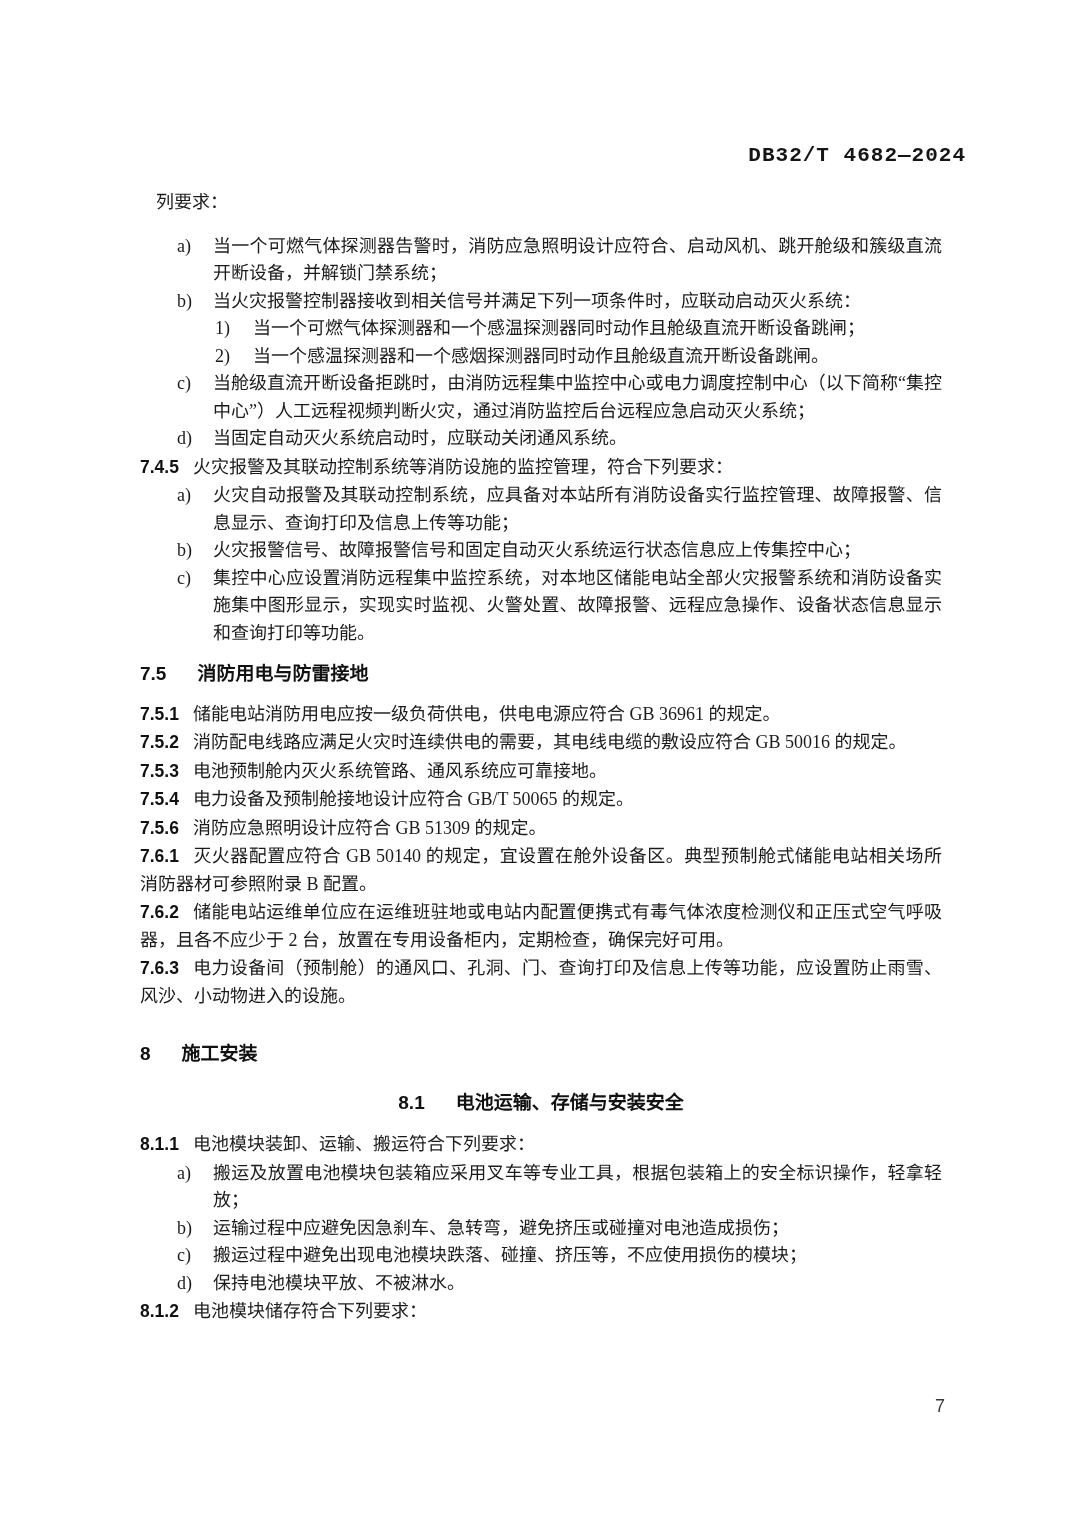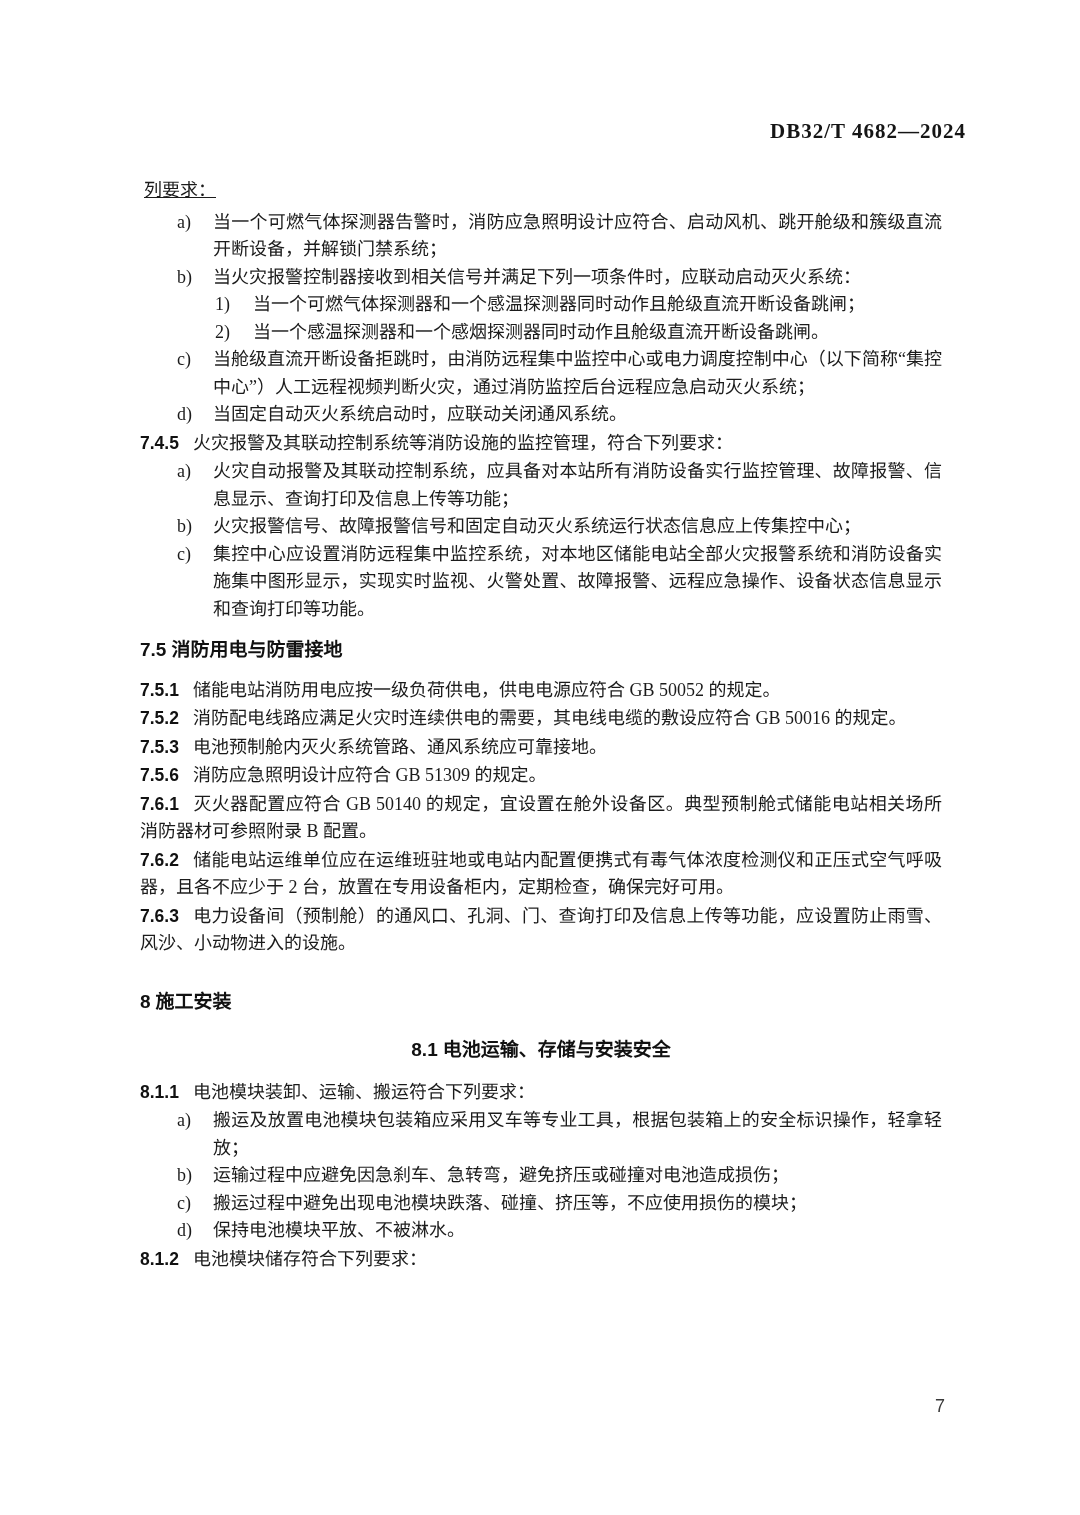--- a/index.html
+++ b/index.html
@@ -11,40 +11,39 @@
     position: relative;
     width: 1080px;
     height: 1515px;
     background: #ffffff;
     color: #1b1b1b;
     font-family: "Liberation Serif", "DejaVu Serif", serif;
     overflow: hidden;
   }
   .doc-header {
     position: absolute;
-    top: 119px;
+    top: 144px;
     right: 114px;
     font-size: 21px;
     font-weight: bold;
     letter-spacing: 1px;
     color: #151515;
-    font-family: Liberation Serif, serif;
+    font-family: Liberation Mono, monospace;
   }
   .content {
     position: absolute;
     left: 140px;
     top: 173px;
     width: 802px;
     font-size: 18px;
     line-height: 27.5px;
     text-align: justify;
   }
   .para {
-    margin: 4px;
-    text-decoration: underline;
+    margin: 16px;
   }
   
   .li {
     display: flex;
     margin: 0;
     padding-left: 37px;
   }
   .li > .marker {
     flex: 0 0 36px;
   }
@@ -76,21 +75,21 @@
     font-weight: 700;
     font-size: 19px;
     color: #111;
     margin: 13px 0;
     line-height: 27.5px;
     text-align: left;
   }
   .h1 { margin: 30px 0 21px; }
   .h2.h2-sub { margin: 21px 0 15px; text-align: center; }
   .h1 > .num, .h2 > .num {
-    margin-right: 5px;
+    margin-right: 31px;
   }
   .page-number {
     position: absolute;
     top: 1396px;
     right: 135px;
     font-size: 18px;
     color: #3a3a3a;
     font-family: "Liberation Sans", "DejaVu Sans", sans-serif;
   }
 </style>
@@ -140,23 +139,24 @@
       <span class="marker">b)</span>
       <span class="txt">火灾报警信号、故障报警信号和固定自动灭火系统运行状态信息应上传集控中心；</span>
     </div>
     <div class="li">
       <span class="marker">c)</span>
       <span class="txt">集控中心应设置消防远程集中监控系统，对本地区储能电站全部火灾报警系统和消防设备实施集中图形显示，实现实时监视、火警处置、故障报警、远程应急操作、设备状态信息显示和查询打印等功能。</span>
     </div>
 
     <h2 class="h2"><span class="num">7.5</span><span>消防用电与防雷接地</span></h2>
 
-    <p class="clause"><span class="num">7.5.1</span><span class="txt">储能电站消防用电应按一级负荷供电，供电电源应符合 GB 50052 的规定。</span></p>
+    <p class="clause"><span class="num">7.5.1</span><span class="txt">储能电站消防用电应按一级负荷供电，供电电源应符合 GB 36961 的规定。</span></p>
     <p class="clause"><span class="num">7.5.2</span><span class="txt">消防配电线路应满足火灾时连续供电的需要，其电线电缆的敷设应符合 GB 50016 的规定。</span></p>
     <p class="clause"><span class="num">7.5.3</span><span class="txt">电池预制舱内灭火系统管路、通风系统应可靠接地。</span></p>
+    <p class="clause"><span class="num">7.5.4</span><span class="txt">电力设备及预制舱接地设计应符合 GB/T 50065 的规定。</span></p>
     <p class="clause"><span class="num">7.5.6</span><span class="txt">消防应急照明设计应符合 GB 51309 的规定。</span></p>
 
 
     <p class="clause"><span class="num">7.6.1</span><span class="txt">灭火器配置应符合 GB 50140 的规定，宜设置在舱外设备区。典型预制舱式储能电站相关场所消防器材可参照附录 B 配置。</span></p>
     <p class="clause"><span class="num">7.6.2</span><span class="txt">储能电站运维单位应在运维班驻地或电站内配置便携式有毒气体浓度检测仪和正压式空气呼吸器，且各不应少于 2 台，放置在专用设备柜内，定期检查，确保完好可用。</span></p>
     <p class="clause"><span class="num">7.6.3</span><span class="txt">电力设备间（预制舱）的通风口、孔洞、门、查询打印及信息上传等功能，应设置防止雨雪、风沙、小动物进入的设施。</span></p>
 
     <h2 class="h1"><span class="num">8</span><span>施工安装</span></h2>
 
     <h2 class="h2 h2-sub"><span class="num">8.1</span><span>电池运输、存储与安装安全</span></h2>

